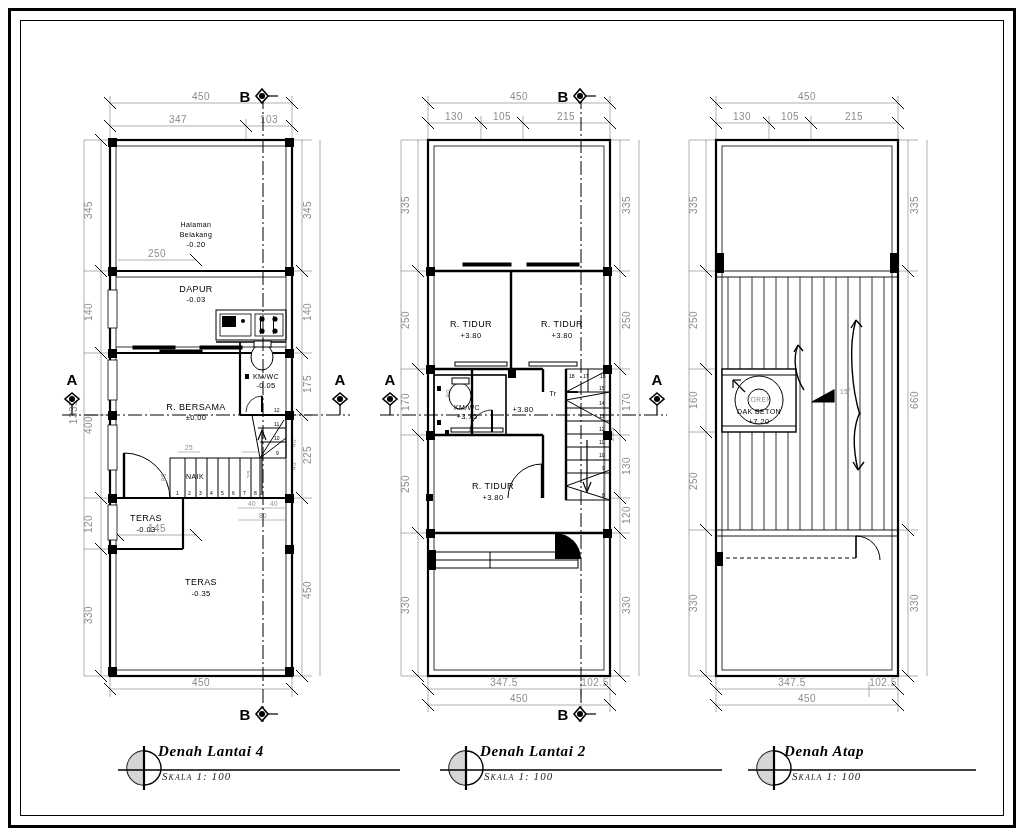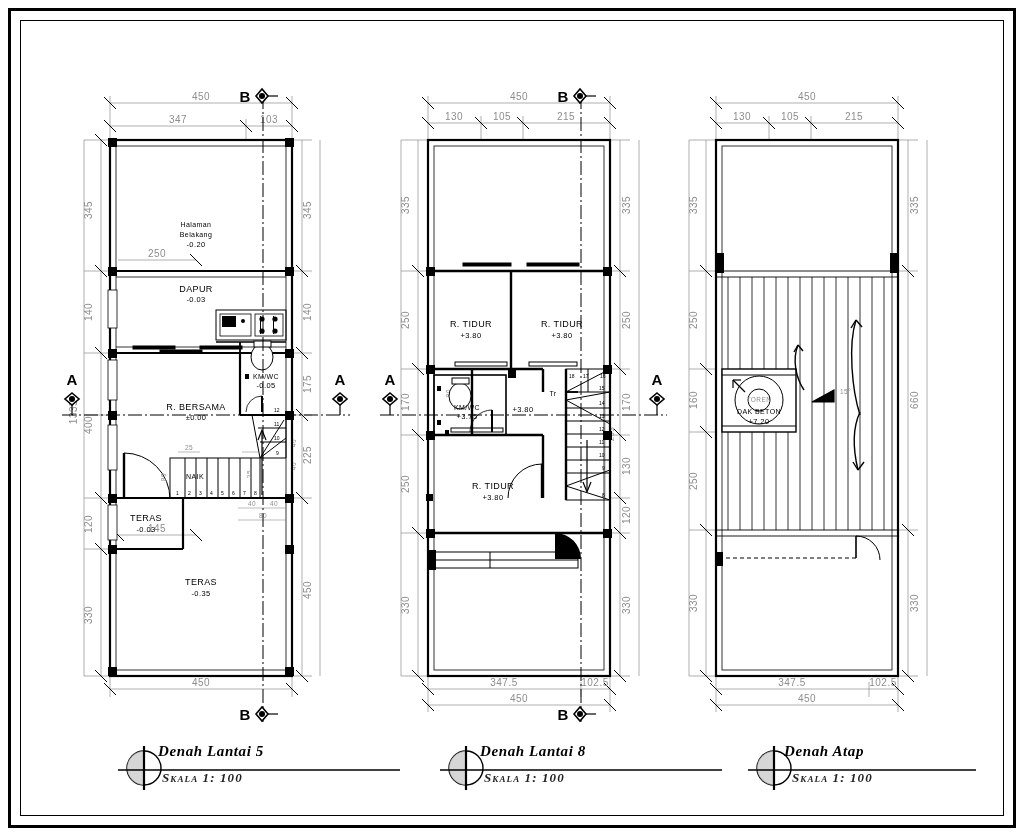--- a/index.html
+++ b/index.html
@@ -15,21 +15,21 @@
   .dimtxt.small{font-size:8px;}
   .dimtxt.tiny{font-size:6.5px;}
   .rmtxt{font-family:"Liberation Sans",sans-serif;font-size:9px;fill:#000;letter-spacing:.4px;}
   .rmtxt.lvl{font-size:7.5px;}
   .rmtxt.sm{font-size:7px;}
   .stairnum{font-family:"Liberation Sans",sans-serif;font-size:5px;fill:#000;}
   .mkr{font-family:"Liberation Sans",sans-serif;font-size:15px;font-weight:bold;fill:#000;}
 
   .ttl{position:absolute;}
   .ttl .tname{font-family:"Liberation Serif",serif;font-style:italic;font-weight:bold;font-size:15px;color:#000;letter-spacing:.6px;white-space:nowrap;}
-  .ttl .tscale{font-family:"Liberation Serif",serif;font-style:italic;font-size:13px;color:#222;letter-spacing:1.1px;white-space:nowrap;font-variant:small-caps;font-weight:bold;}
+  .ttl .tscale{font-family:"Liberation Serif",serif;font-style:italic;font-size:11px;color:#222;letter-spacing:1.1px;white-space:nowrap;font-variant:small-caps;}
 </style>
 </head>
 <body>
 
 <div id="sheet">
   <div class="frame-outer"></div>
   <div class="frame-inner"></div>
 
   <div class="plan">
   <svg width="400" height="760" viewBox="0 0 400 760">
@@ -733,34 +733,34 @@
 
   <div class="ttl" style="left:110px;top:740px;">
     <svg width="310" height="56" viewBox="0 0 310 56">
       <g>
         <circle cx="34" cy="28" r="17" stroke="#000" stroke-width="1.4" fill="none"></circle>
         <path d="M34 11 A17 17 0 0 0 34 45 Z" fill="#ccc" stroke="none" opacity="0.8"></path>
         <line x1="34" y1="6" x2="34" y2="50" stroke="#000" stroke-width="2.2"></line>
       </g>
       <line x1="8" y1="30" x2="290" y2="30" stroke="#000" stroke-width="1.6"></line>
     </svg>
-    <div class="tname" style="position:absolute;left:48px;top:3px;">Denah Lantai 5</div>
+    <div class="tname" style="position:absolute;left:48px;top:3px;">Denah Lantai 4</div>
     <div class="tscale" style="position:absolute;left:52px;top:30px;">Skala 1: 100</div>
   </div>
 
   <div class="ttl" style="left:432px;top:740px;">
     <svg width="310" height="56" viewBox="0 0 310 56">
       <g>
         <circle cx="34" cy="28" r="17" stroke="#000" stroke-width="1.4" fill="none"></circle>
         <path d="M34 11 A17 17 0 0 0 34 45 Z" fill="#ccc" stroke="none" opacity="0.8"></path>
         <line x1="34" y1="6" x2="34" y2="50" stroke="#000" stroke-width="2.2"></line>
       </g>
       <line x1="8" y1="30" x2="290" y2="30" stroke="#000" stroke-width="1.6"></line>
     </svg>
-    <div class="tname" style="position:absolute;left:48px;top:3px;">Denah Lantai 8</div>
+    <div class="tname" style="position:absolute;left:48px;top:3px;">Denah Lantai 2</div>
     <div class="tscale" style="position:absolute;left:52px;top:30px;">Skala 1: 100</div>
   </div>
 
   <div class="ttl" style="left:740px;top:740px;">
     <svg width="250" height="56" viewBox="0 0 250 56">
       <g>
         <circle cx="34" cy="28" r="17" stroke="#000" stroke-width="1.4" fill="none"></circle>
         <path d="M34 11 A17 17 0 0 0 34 45 Z" fill="#ccc" stroke="none" opacity="0.8"></path>
         <line x1="34" y1="6" x2="34" y2="50" stroke="#000" stroke-width="2.2"></line>
       </g>

